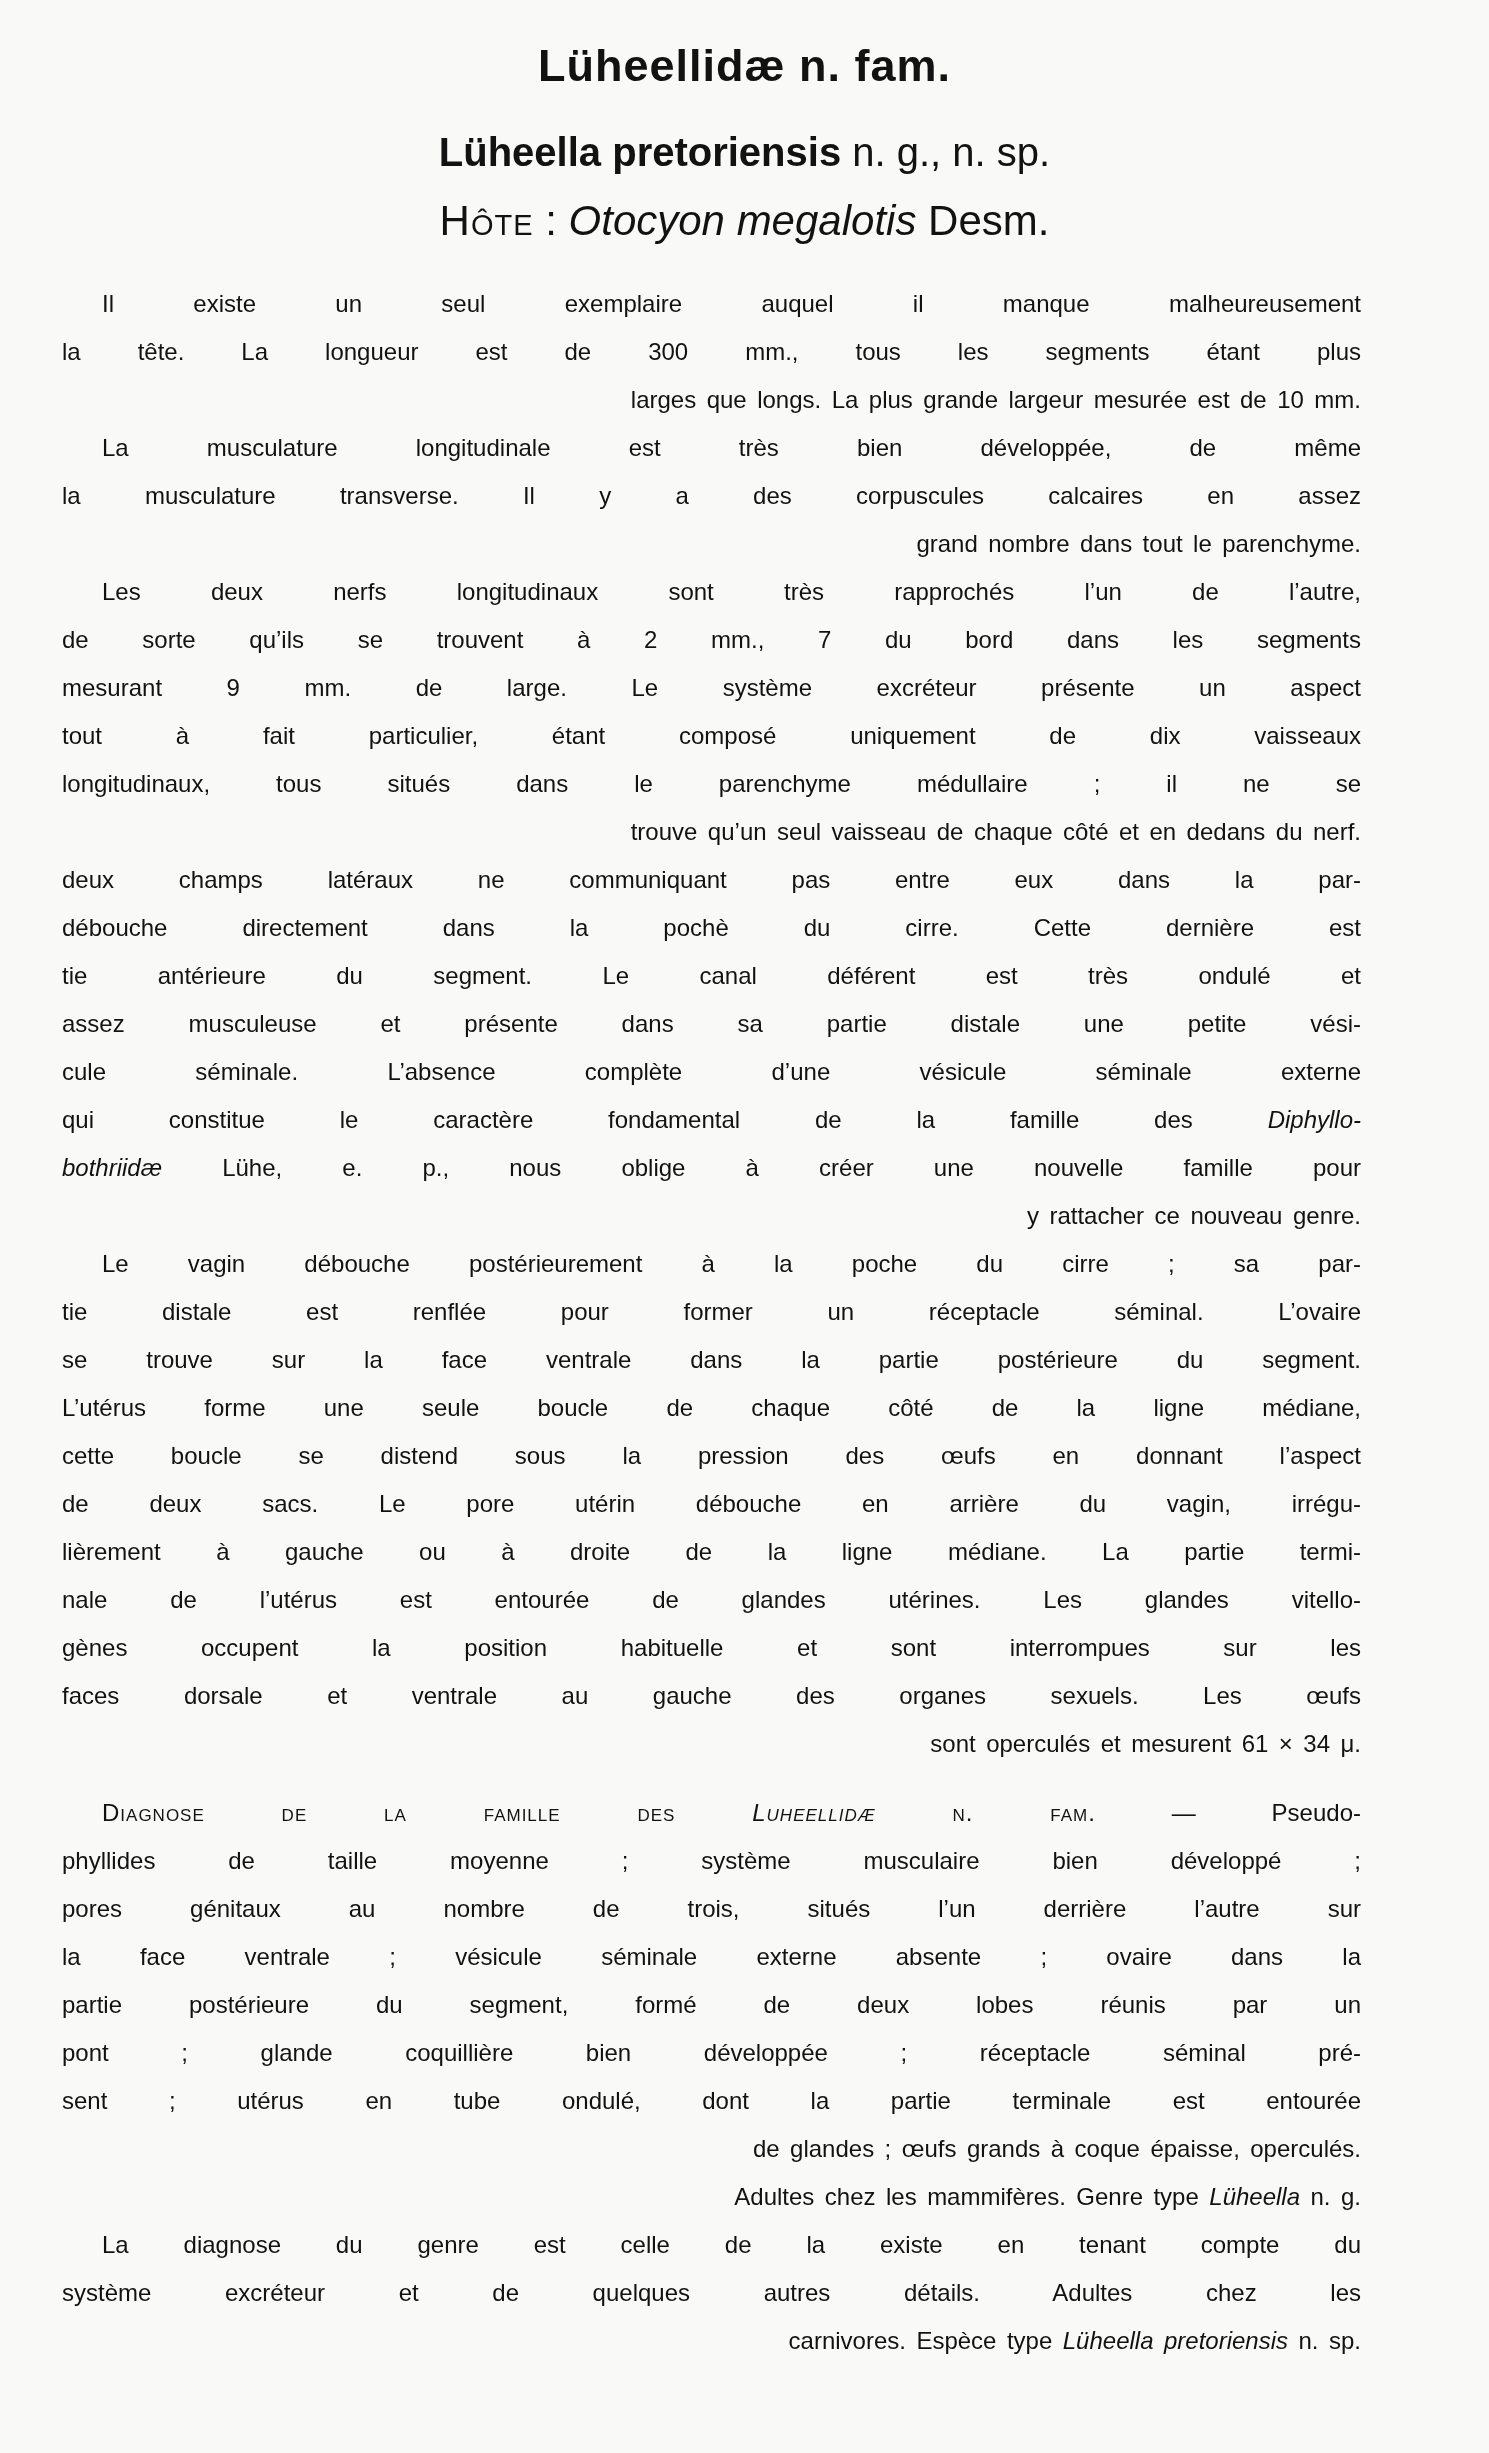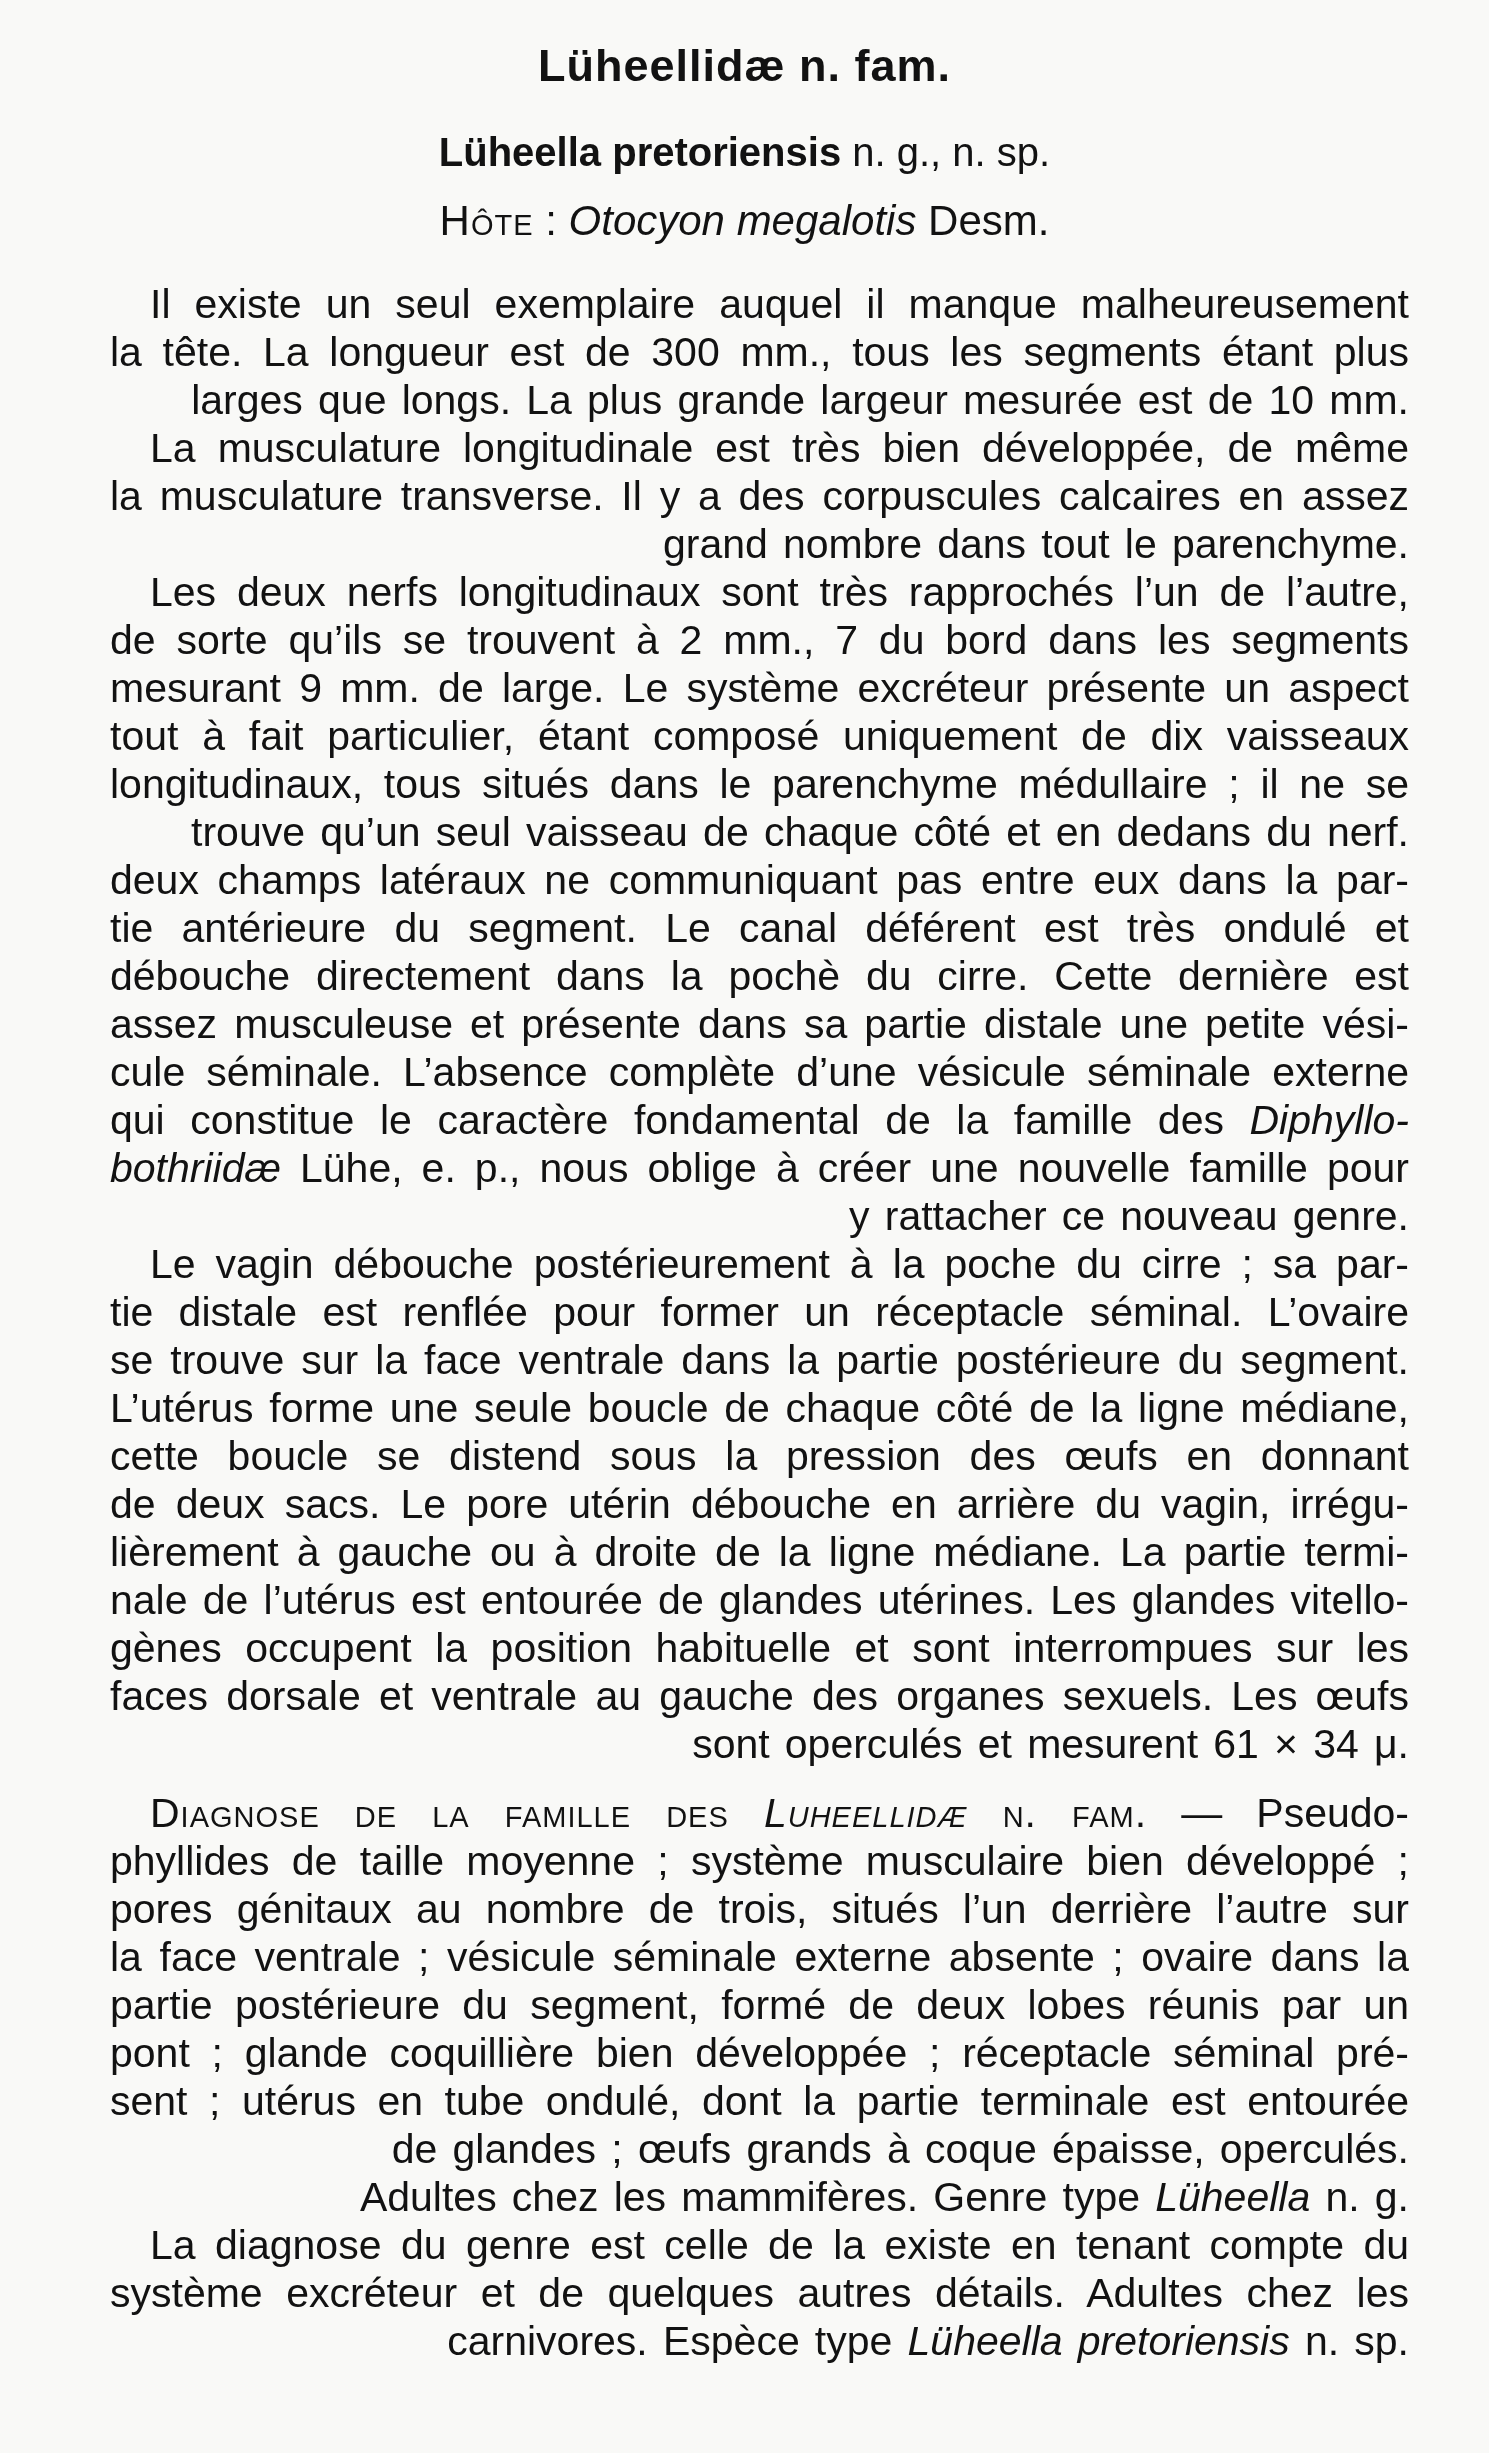--- a/index.html
+++ b/index.html
@@ -30,23 +30,23 @@
     line-height: 42px;
   }
   .host {
     margin-top: 27px;
     text-align: center;
     font-size: 42px;
     line-height: 42px;
   }
   .body-block {
     margin-top: 38px;
-    margin-left: 110px;
+    margin-left: 62px;
     width: 1299px;
-    font-size: 41px;
+    font-size: 24px;
   }
   .para { margin: 0; }
   .para.space-before { margin-top: 21px; }
   .line {
     height: 48px;
     line-height: 48px;
     word-spacing: 3.8px;
     text-align: right;
     overflow: hidden;
   }
@@ -79,22 +79,22 @@
       <div class="para">
         <div class="line just indent"><span class="s-n">Les deux nerfs longitudinaux sont très rapprochés l’un de l’autre,</span></div>
         <div class="line just"><span class="s-n">de sorte qu’ils se trouvent à 2 mm., 7 du bord dans les segments</span></div>
         <div class="line just"><span class="s-n">mesurant 9 mm. de large. Le système excréteur présente un aspect</span></div>
         <div class="line just"><span class="s-n">tout à fait particulier, étant composé uniquement de dix vaisseaux</span></div>
         <div class="line just"><span class="s-n">longitudinaux, tous situés dans le parenchyme médullaire ; il ne se</span></div>
         <div class="line"><span class="s-n">trouve qu’un seul vaisseau de chaque côté et en dedans du nerf.</span></div>
       </div>
       <div class="para">
         <div class="line just"><span class="s-n">deux champs latéraux ne communiquant pas entre eux dans la par-</span></div>
+        <div class="line just"><span class="s-n">débouche directement dans la pochè du cirre. Cette dernière est</span></div>
         <div class="line just"><span class="s-n">tie antérieure du segment. Le canal déférent est très ondulé et</span></div>
-        <div class="line just"><span class="s-n">débouche directement dans la pochè du cirre. Cette dernière est</span></div>
         <div class="line just"><span class="s-n">assez musculeuse et présente dans sa partie distale une petite vési-</span></div>
         <div class="line just"><span class="s-n">cule séminale. L’absence complète d’une vésicule séminale externe</span></div>
         <div class="line just"><span class="s-n">qui constitue le caractère fondamental de la famille des </span><span class="s-i">Diphyllo-</span></div>
         <div class="line just"><span class="s-i">bothriidæ</span><span class="s-n"> Lühe, e. p., nous oblige à créer une nouvelle famille pour</span></div>
         <div class="line"><span class="s-n">y rattacher ce nouveau genre.</span></div>
       </div>
       <div class="para">
         <div class="line just indent"><span class="s-n">Le vagin débouche postérieurement à la poche du cirre ; sa par-</span></div>
         <div class="line just"><span class="s-n">tie distale est renflée pour former un réceptacle séminal. L’ovaire</span></div>
         <div class="line just"><span class="s-n">se trouve sur la face ventrale dans la partie postérieure du segment.</span></div>

